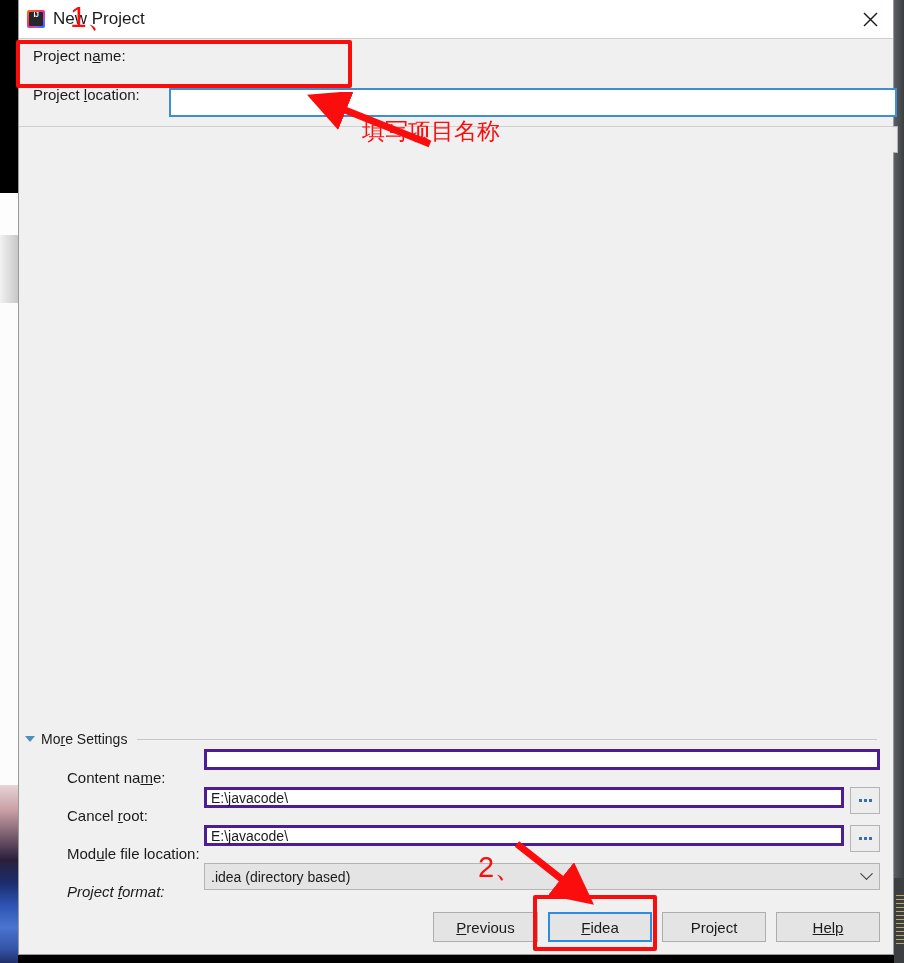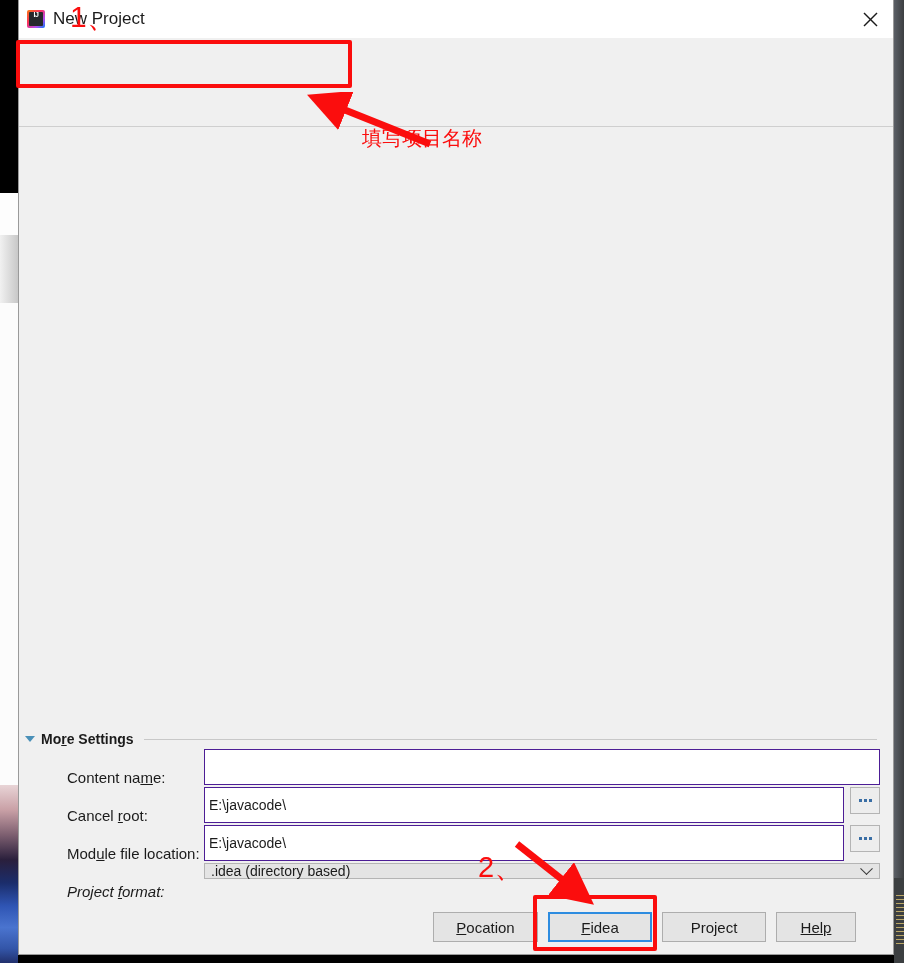--- a/index.html
+++ b/index.html
@@ -103,22 +103,22 @@
   .lbl {
     font-size: 15px;
     color: #1b1b1b;
     white-space: nowrap;
     font-family: "Liberation Sans", sans-serif;
   }
   .mn { text-decoration: underline; }
 
   .txtfield {
     background: #ffffff;
-    border: 1px solid #4c1d95;
-    height: 36px;
+    border: 3px solid #4c1d95;
+    height: 21px;
     font-size: 14px;
     color: #1b1b1b;
     display: flex; align-items: center;
     padding-left: 4px;
     font-family: "Liberation Sans", sans-serif;
   }
   .txtfield.focused { border: 2px solid #3d8fd1; }
 
   .browse-btn {
     width: 30px; height: 27px;
@@ -144,36 +144,35 @@
   
   #more-settings {
     position: absolute;
     left: 0; top: 715px; right: 0; bottom: 0;
     background: #f0f0f0;
   }
   #ms-header {
     position: absolute; left: 6px; top: 16px;
     display: flex; align-items: center; gap: 6px;
     width: 852px;
-    font-weight: bold;
   }
   #ms-triangle {
     width: 0; height: 0;
     border-left: 5px solid transparent;
     border-right: 5px solid transparent;
     border-top: 6px solid #4a90b8;
     cursor: pointer;
   }
   #ms-label { font-size: 14px; color: #1b1b1b; white-space: nowrap; }
   #ms-line { flex: 1; height: 1px; background: #c8c8c8; margin-left: 4px; }
 
   .combo {
     background: #e4e4e4;
     border: 1px solid #b4b4b4;
-    height: 16px;
+    height: 27px;
     font-size: 14px;
     color: #1b1b1b;
     display: flex; align-items: center; justify-content: space-between;
     padding: 0 8px 0 6px;
     cursor: pointer;
   }
   .chev {
     width: 9px; height: 9px;
     border-right: 1.6px solid #3a3a3a;
     border-bottom: 1.6px solid #3a3a3a;
@@ -241,20 +240,37 @@
     </div>
     <div id="title-text">New Project</div>
     <div id="close-btn">
       <svg width="15" height="15" viewBox="0 0 15 15" aria-hidden="true">
         <line x1="1" y1="1" x2="14" y2="14" stroke="#1b1b1b" stroke-width="1.4"></line>
         <line x1="14" y1="1" x2="1" y2="14" stroke="#1b1b1b" stroke-width="1.4"></line>
       </svg>
     </div>
   </div>
 
+  <div id="top-panel">
+
+    <div class="row" style="left:14px; top:8px;">
+      <div class="lbl" style="width:118px;"><span>Project n</span><span class="mn">a</span><span>me:</span></div>
+    </div>
+    <div class="txtfield focused" style="left:150px; top:49px; width:728px; height:29px; position:absolute;" title=""></div>
+
+    <div class="row" style="left:14px; top:47px;">
+      <div class="lbl" style="width:132px;"><span>Project </span><span class="mn">l</span><span>ocation:</span></div>
+    </div>
+    <div class="txtfield" style="left:149px; top:87px; width:693px; position:absolute;">E:\javacode\</div>
+    <div class="browse-btn" style="left:849px; top:87px; position:absolute;">
+      <i></i>
+      <i></i>
+      <i></i>
+    </div>
+  </div>
 
   <div id="body-area"></div>
 
   <div id="more-settings">
 
     <div id="ms-header">
       <div id="ms-triangle"></div>
       <div id="ms-label"><span>Mo</span><span class="mn">r</span><span>e Settings</span></div>
       <div id="ms-line"></div>
     </div>
@@ -281,34 +297,34 @@
     <div class="lbl" style="position:absolute; left:48px; top:168px;font-style:italic;"><span>Project </span><span class="mn">f</span><span>ormat:</span></div>
     <div class="combo" style="position:absolute; left:185px; top:148px; width:676px;">
       <span>.idea (directory based)</span>
       <span class="chev"></span>
     </div>
 
     <div id="button-bar">
       <div class="btn" style="left:414px; width:105px;">
           <span></span>
           <span class="mn">P</span>
-          <span>ocation</span>
+          <span>revious</span>
         </div>
 
       <div class="btn default" style="left:529px; width:104px;">
           <span></span>
           <span class="mn">F</span>
           <span>idea</span>
         </div>
 
       <div class="btn" style="left:643px; width:104px;">
           <span>Project</span>
         </div>
 
-      <div class="btn" style="left:757px; width:80px;text-decoration:underline;">
+      <div class="btn" style="left:757px; width:104px;text-decoration:underline;">
           <span>Help</span>
         </div>
     </div>
 
   </div>
 </div>
 
 <div class="anno" style="left:0; top:0; width:904px; height:963px;">
 
   <div class="anno anno-text" style="left:70px; top:2px; font-size:30px; line-height:1;">1、</div>
@@ -317,21 +333,21 @@
 
   <svg class="anno" style="left:300px; top:92px;" width="230" height="60" viewBox="0 0 230 60">
     <defs>
       <marker id="ah1" markerWidth="6" markerHeight="6" refX="4" refY="3" orient="auto">
         <path d="M0,0 L6,3 L0,6 z" fill="#fb0d0d"></path>
       </marker>
     </defs>
     <line x1="130" y1="52" x2="20" y2="8" stroke="#fb0d0d" stroke-width="7" marker-end="url(#ah1)"></line>
   </svg>
 
-  <div class="anno anno-text" style="left:362px; top:128px; font-size:20px; line-height:1;">填写项目名称</div>
+  <div class="anno anno-text" style="left:362px; top:120px; font-size:23px; line-height:1;">填写项目名称</div>
 
   <div class="anno anno-text" style="left:478px; top:853px; font-size:29px; line-height:1;">2、</div>
 
   <svg class="anno" style="left:505px; top:838px;" width="120" height="75" viewBox="0 0 120 75">
     <defs>
       <marker id="ah2" markerWidth="6" markerHeight="6" refX="4" refY="3" orient="auto">
         <path d="M0,0 L6,3 L0,6 z" fill="#fb0d0d"></path>
       </marker>
     </defs>
     <line x1="12" y1="6" x2="78" y2="58" stroke="#fb0d0d" stroke-width="7" marker-end="url(#ah2)"></line>

